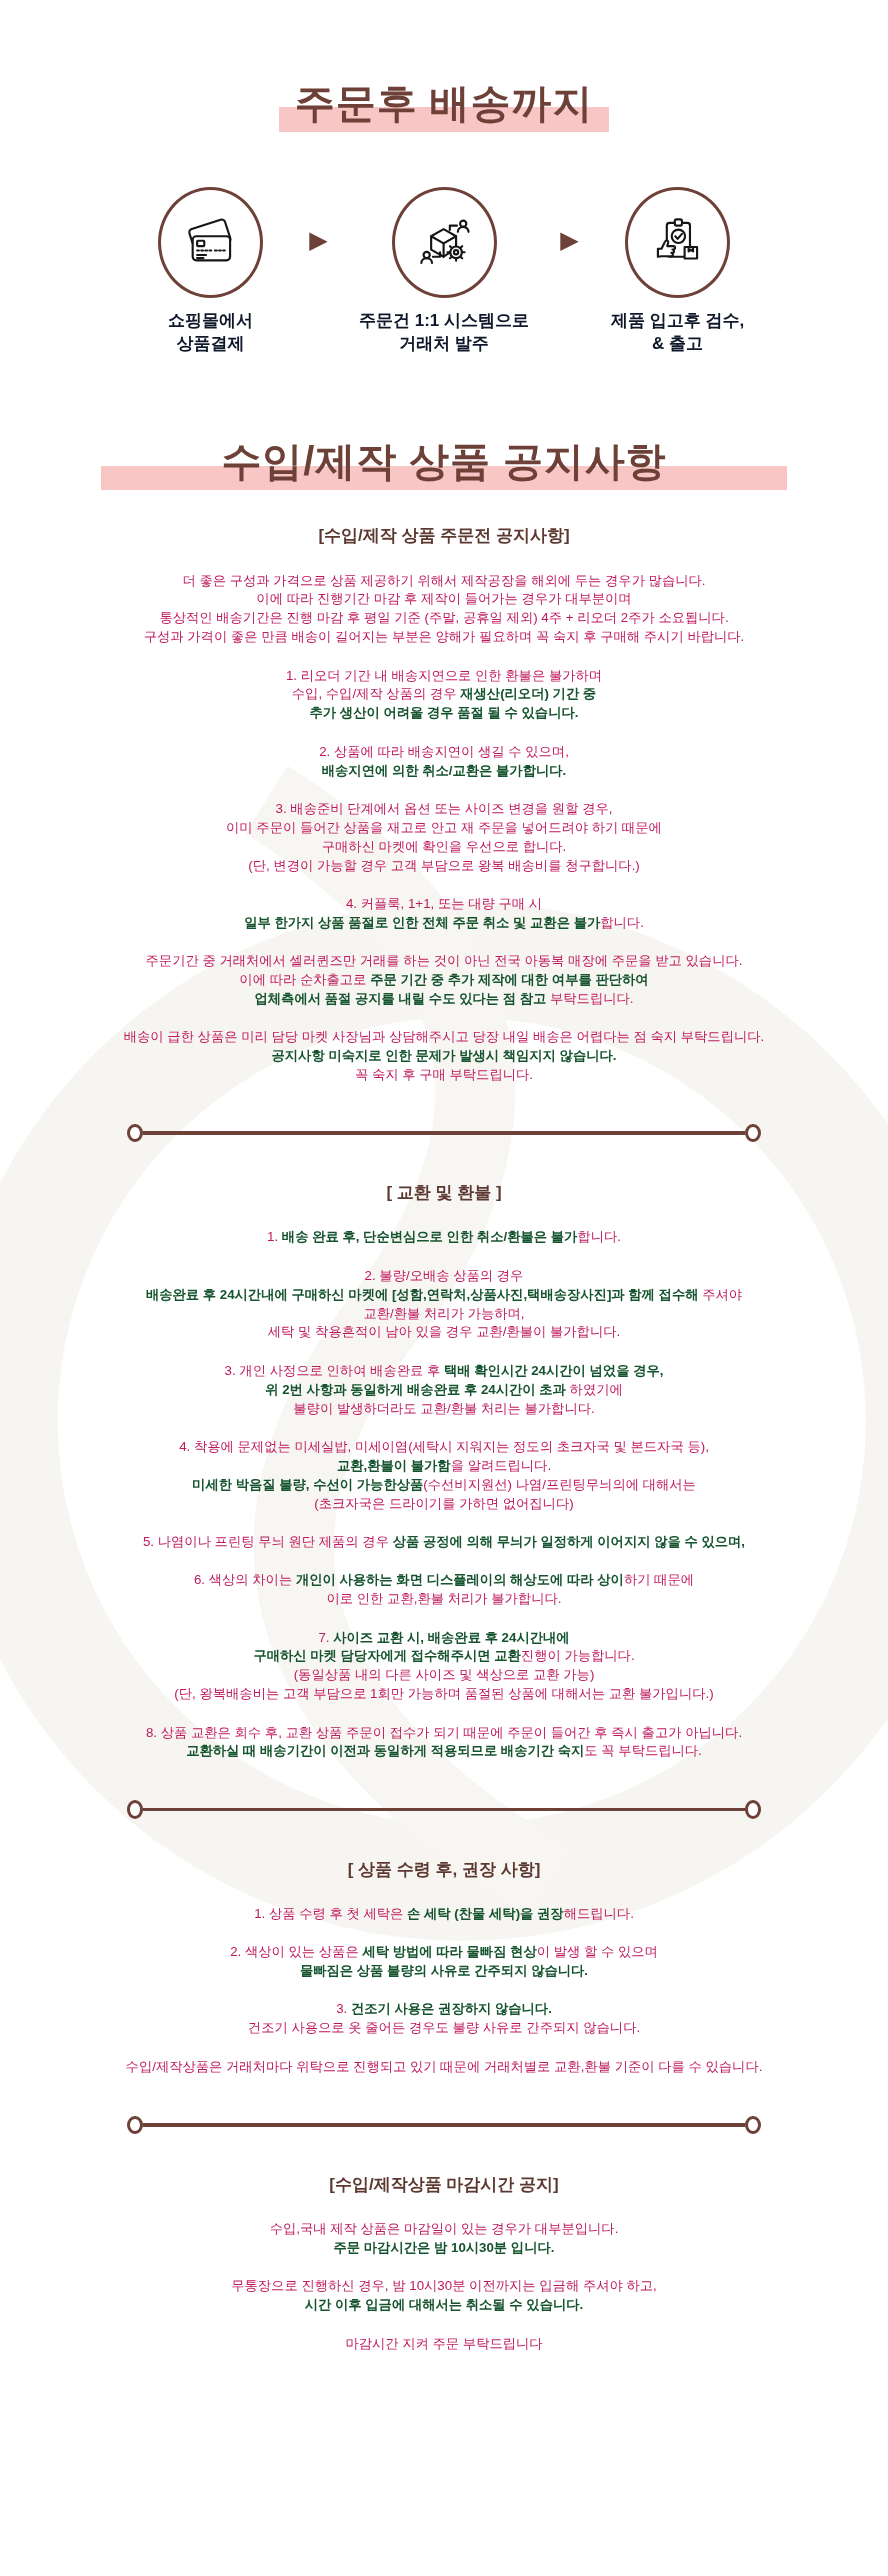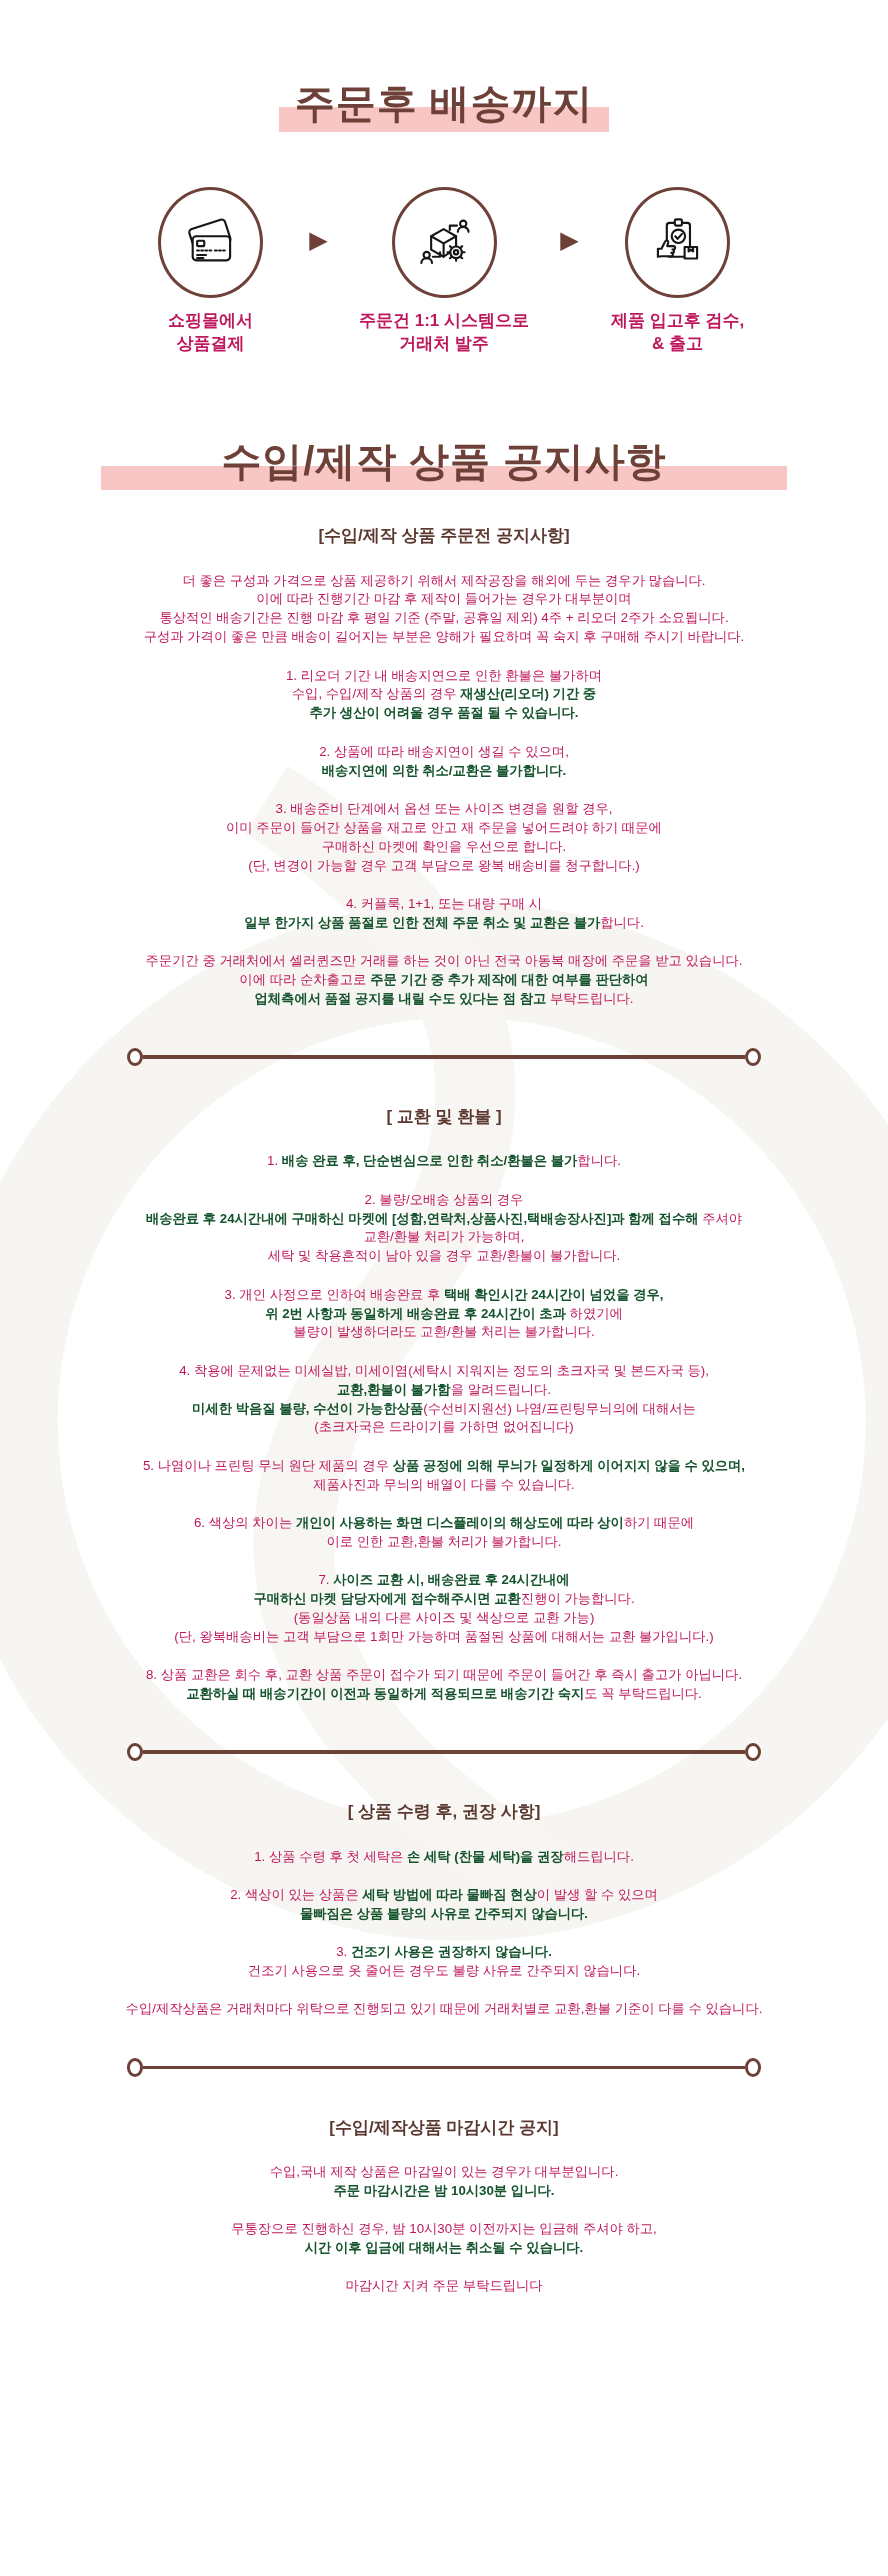--- a/index.html
+++ b/index.html
@@ -17,21 +17,21 @@
   .tape-inline{display:inline-block;padding:1.8px 16px 6.2px;background:linear-gradient(to bottom,transparent 54%,#F9C6C6 54%);}
   .tape-band{width:686px;margin:82px auto 0;background:linear-gradient(to bottom,transparent 54%,#F9C6C6 54%);padding-bottom:6.2px;}
 
   
   .process{margin-top:55px;display:flex;justify-content:center;align-items:flex-start;}
   .step{width:187px;}
   .step.mid{width:222px;}
   .circle{width:99px;height:105px;border:3.6px solid #6E4138;border-radius:50%;margin:0 auto;
           display:flex;align-items:center;justify-content:center;background:#fff;}
   .circle svg{width:57px;height:57px;}
-  .step-label{margin-top:12.4px;font-size:17px;font-weight:700;color:#be185d;line-height:1.35;}
+  .step-label{margin-top:12.4px;font-size:17px;font-weight:700;color:#0f172a;line-height:1.35;}
   .proc-arrow{font-size:24px;color:#6E4138;margin:41px 5.3px 0;line-height:1;}
 
   
   .notice{width:764px;margin:0 auto;}
   .notice.first{margin-top:34px;}
   .blk{margin:19.5px 0;font-size:13.3px;line-height:1.42;}
   .blk.header{font-size:17px;font-weight:800;color:#5C3930;margin:27px 0 23px;}
   .seg-n{color:#be185d;}
   .seg-r{color:#14532d;font-weight:700;}
 
@@ -161,20 +161,25 @@
         </div>
         <div class="blk para">
           <div><span class="seg-n">4. 커플룩, 1+1, 또는 대량 구매 시</span></div>
           <div><span class="seg-r">일부 한가지 상품 품절로 인한 전체 주문 취소 및 교환은 불가</span><span class="seg-n">합니다.</span></div>
         </div>
         <div class="blk para">
           <div><span class="seg-n">주문기간 중 거래처에서 셀러퀸즈만 거래를 하는 것이 아닌 전국 아동복 매장에 주문을 받고 있습니다.</span></div>
           <div><span class="seg-n">이에 따라 순차출고로 </span><span class="seg-r">주문 기간 중 추가 제작에 대한 여부를 판단하여</span></div>
           <div><span class="seg-r">업체측에서 품절 공지를 내릴 수도 있다는 점 참고</span><span class="seg-n"> 부탁드립니다.</span></div>
         </div>
+        <div class="blk para">
+          <div><span class="seg-n">배송이 급한 상품은 미리 담당 마켓 사장님과 상담해주시고 당장 내일 배송은 어렵다는 점 숙지 부탁드립니다.</span></div>
+          <div><span class="seg-r">공지사항 미숙지로 인한 문제가 발생시 책임지지 않습니다.</span></div>
+          <div><span class="seg-n">꼭 숙지 후 구매 부탁드립니다.</span></div>
+        </div>
       </div>
 
     <div class="divider">
       <span class="ring"></span>
       <span class="rule"></span>
       <span class="ring"></span>
     </div>
 
     <div class="notice">
         <div class="blk header">
@@ -195,21 +200,20 @@
           <div><span class="seg-n">불량이 발생하더라도 교환/환불 처리는 불가합니다.</span></div>
         </div>
         <div class="blk para">
           <div><span class="seg-n">4. 착용에 문제없는 미세실밥, 미세이염(세탁시 지워지는 정도의 초크자국 및 본드자국 등),</span></div>
           <div><span class="seg-r">교환,환불이 불가함</span><span class="seg-n">을 알려드립니다.</span></div>
           <div><span class="seg-r">미세한 박음질 불량, 수선이 가능한상품</span><span class="seg-n">(수선비지원선) 나염/프린팅무늬의에 대해서는</span></div>
           <div><span class="seg-n">(초크자국은 드라이기를 가하면 없어집니다)</span></div>
         </div>
         <div class="blk para">
           <div><span class="seg-n">5. 나염이나 프린팅 무늬 원단 제품의 경우 </span><span class="seg-r">상품 공정에 의해 무늬가 일정하게 이어지지 않을 수 있으며,</span></div>
-          <div><span class="seg-n">제품사진과 무늬의 배열이 다를 수 있습니다.</span></div>
         </div>
         <div class="blk para">
           <div><span class="seg-n">6. 색상의 차이는 </span><span class="seg-r">개인이 사용하는 화면 디스플레이의 해상도에 따라 상이</span><span class="seg-n">하기 때문에</span></div>
           <div><span class="seg-n">이로 인한 교환,환불 처리가 불가합니다.</span></div>
         </div>
         <div class="blk para">
           <div><span class="seg-n">7. </span><span class="seg-r">사이즈 교환 시, 배송완료 후 24시간내에</span></div>
           <div><span class="seg-r">구매하신 마켓 담당자에게 접수해주시면 교환</span><span class="seg-n">진행이 가능합니다.</span></div>
           <div><span class="seg-n">(동일상품 내의 다른 사이즈 및 색상으로 교환 가능)</span></div>
           <div><span class="seg-n">(단, 왕복배송비는 고객 부담으로 1회만 가능하며 품절된 상품에 대해서는 교환 불가입니다.)</span></div>

